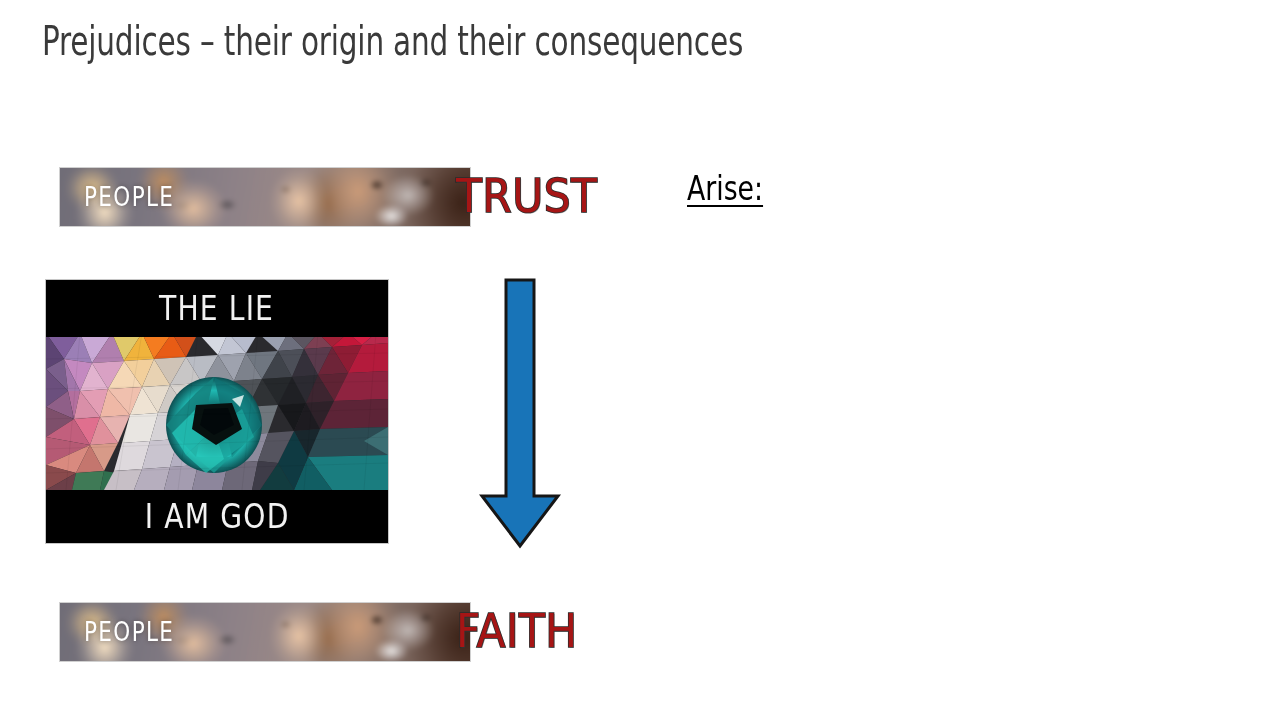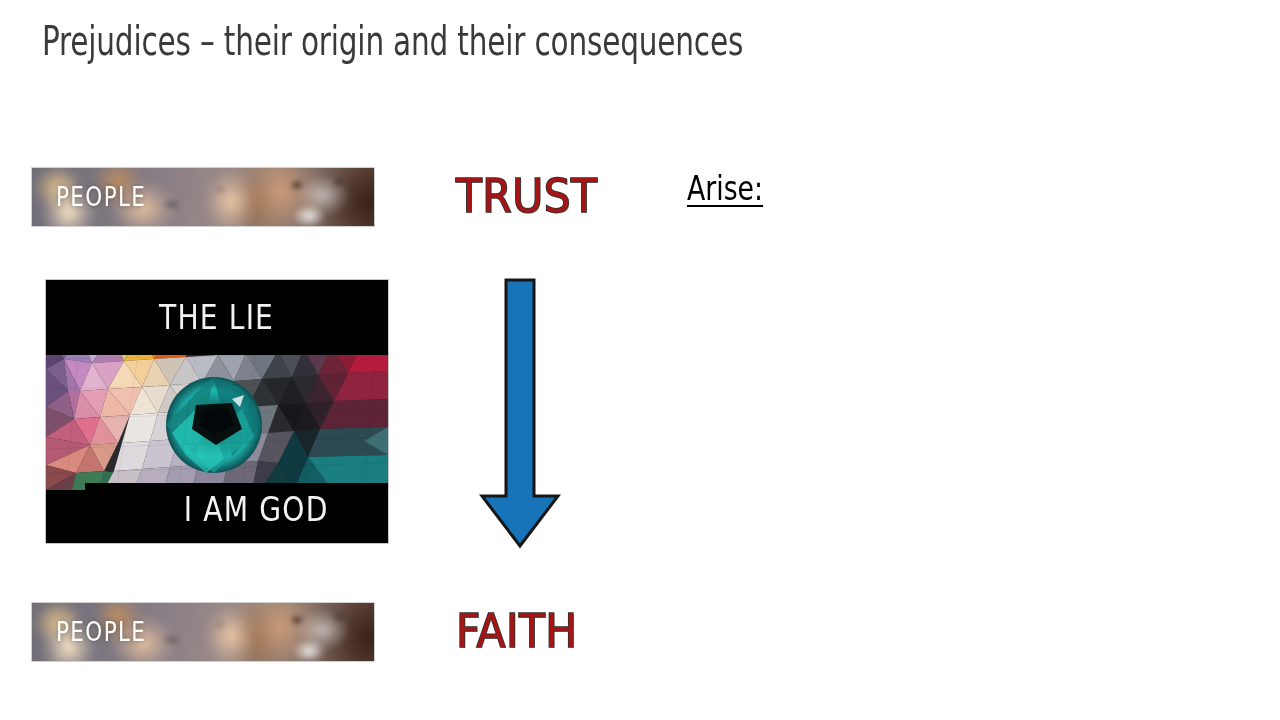--- a/index.html
+++ b/index.html
@@ -33,22 +33,22 @@
     letter-spacing: -0.2px;
     color: #3a3a3a;
     transform: scaleX(0.82);
     transform-origin: left center;
     white-space: nowrap;
   }
 
   
   .people-banner {
     position: absolute;
-    left: 32px;
-    width: 342px;
+    left: 60px;
+    width: 410px;
     height: 58px;
     overflow: hidden;
     background: #d946ef;
     box-shadow: 0 0 0 1px rgba(170,170,170,0.55);
   }
   .people-banner.top { top: 168px; }
   .people-banner.bottom { top: 603px; }
 
   
   .pb-photo {
@@ -101,29 +101,29 @@
     width: 342px;
     height: 263px;
     background: #000000;
     overflow: hidden;
     box-shadow: 0 0 0 1px rgba(160,160,160,0.6);
   }
   .lie-band {
     position: absolute;
     left: 0;
     width: 100%;
-    height: 75px;
+    height: 57px;
     background: #000000;
     z-index: 3;
     display: flex;
     align-items: center;
     justify-content: center;
   }
   .lie-band.top { top: 0; }
-  .lie-band.bottom { bottom: 7px; height: 53px; margin-left: 39px; }
+  .lie-band.bottom { bottom: 0; height: 53px; }
   .lie-band span {
     font-family: "DejaVu Sans Condensed", "Liberation Sans Narrow", "Liberation Sans", sans-serif;
     font-size: 33px;
     font-weight: 300;
     letter-spacing: 1.2px;
     color: #f2f2f2;
     transform: scaleX(0.95);
     white-space: nowrap;
   }
 

